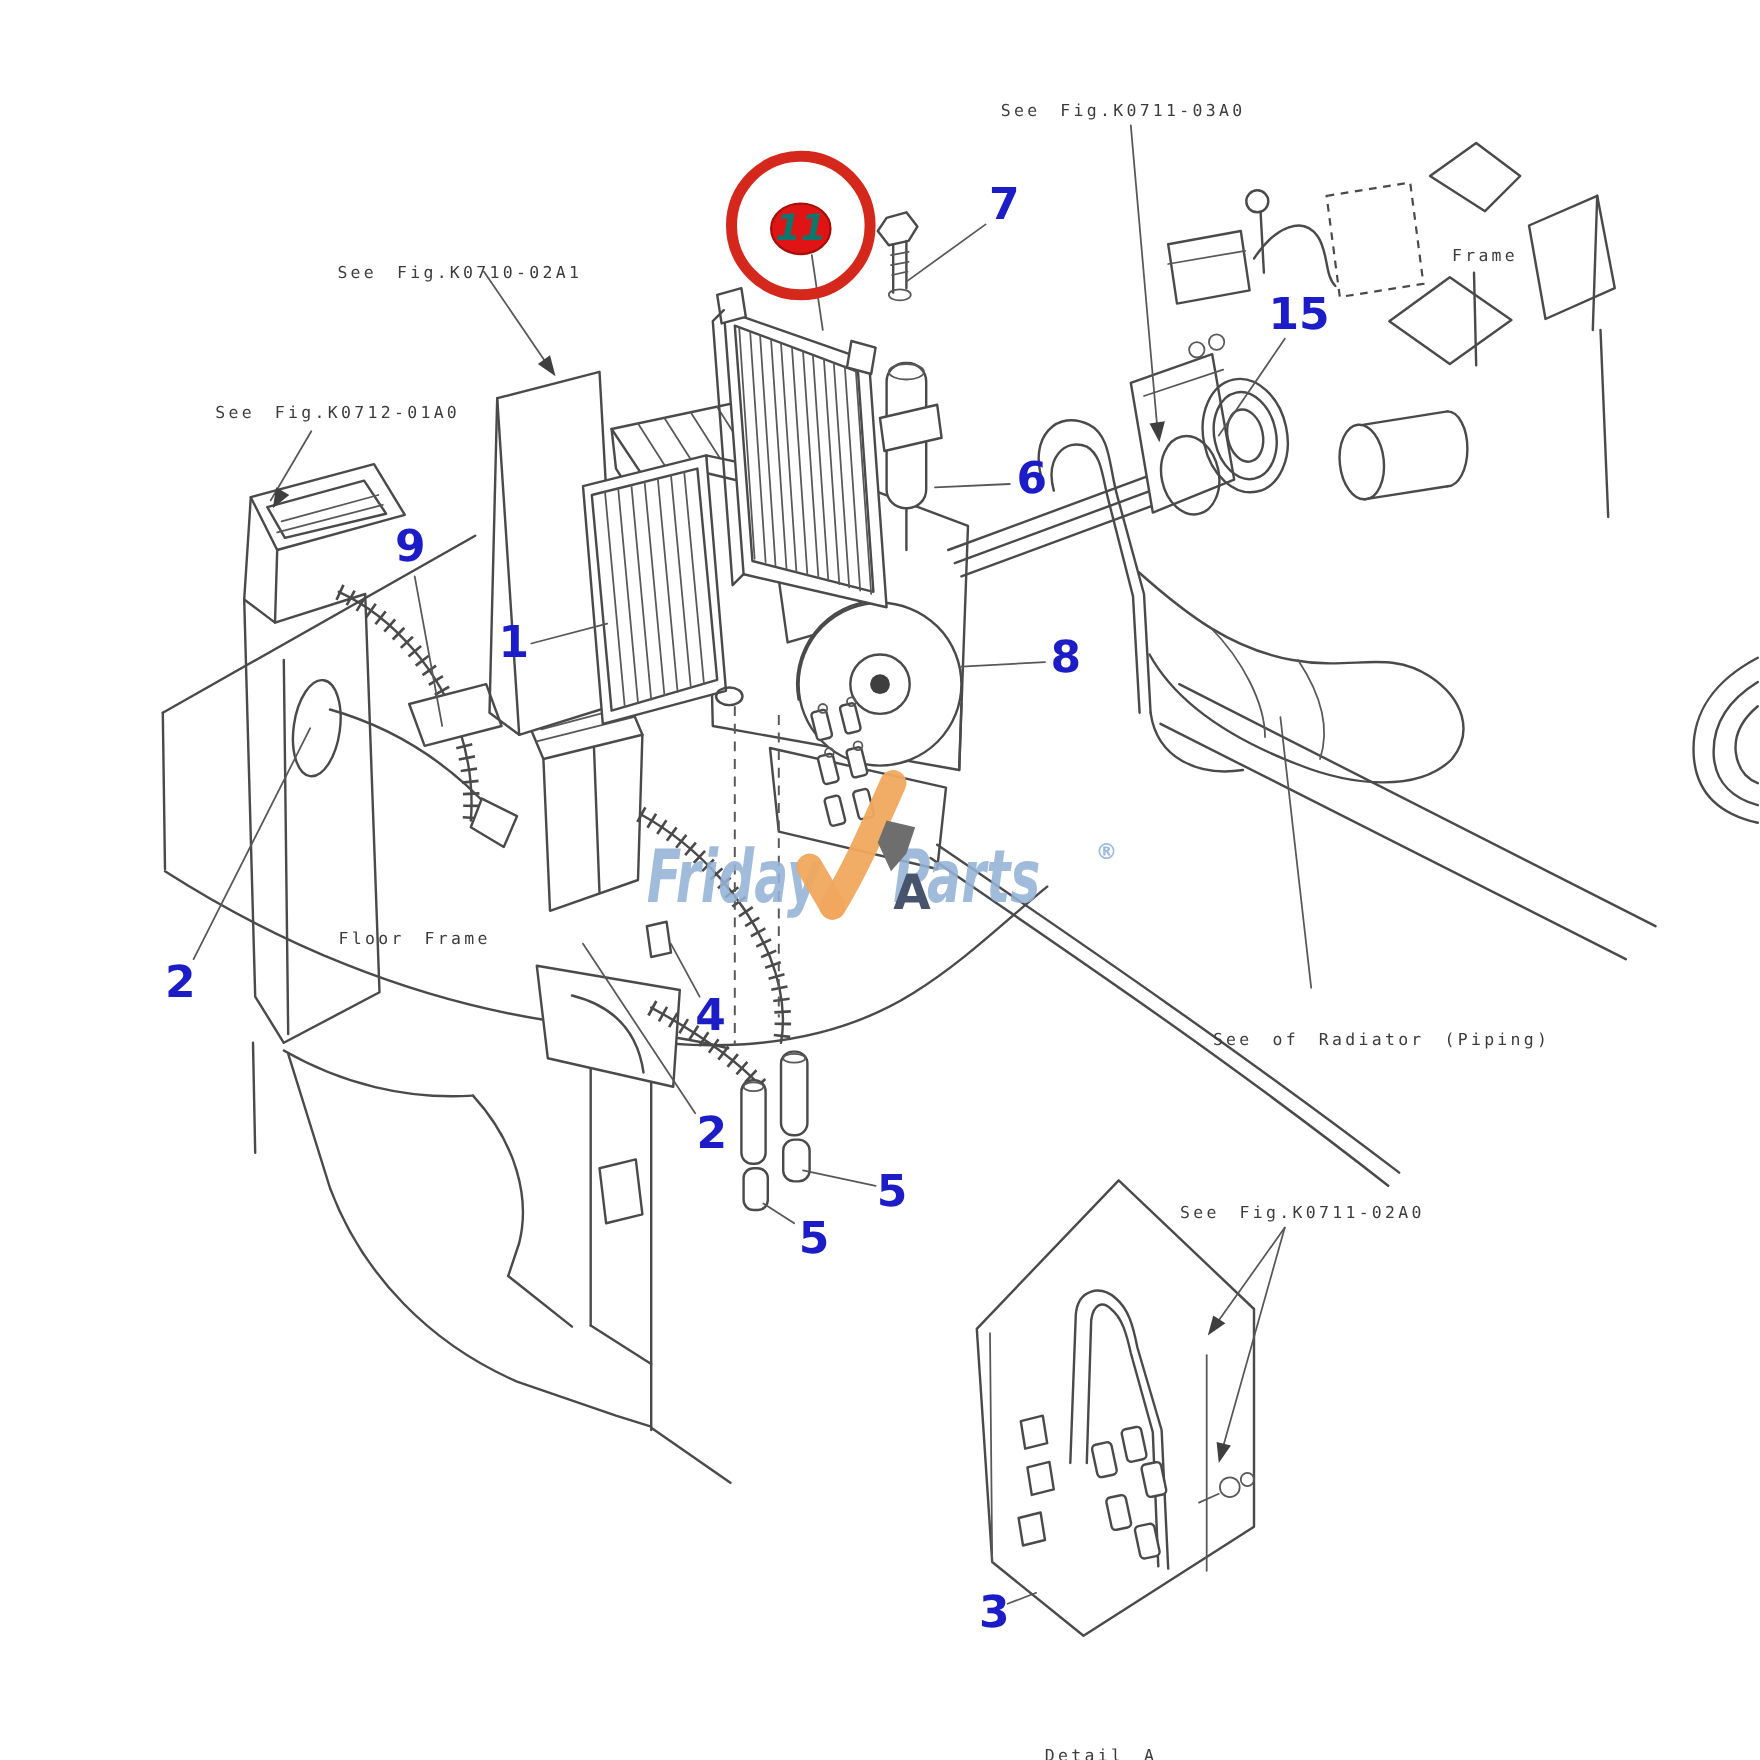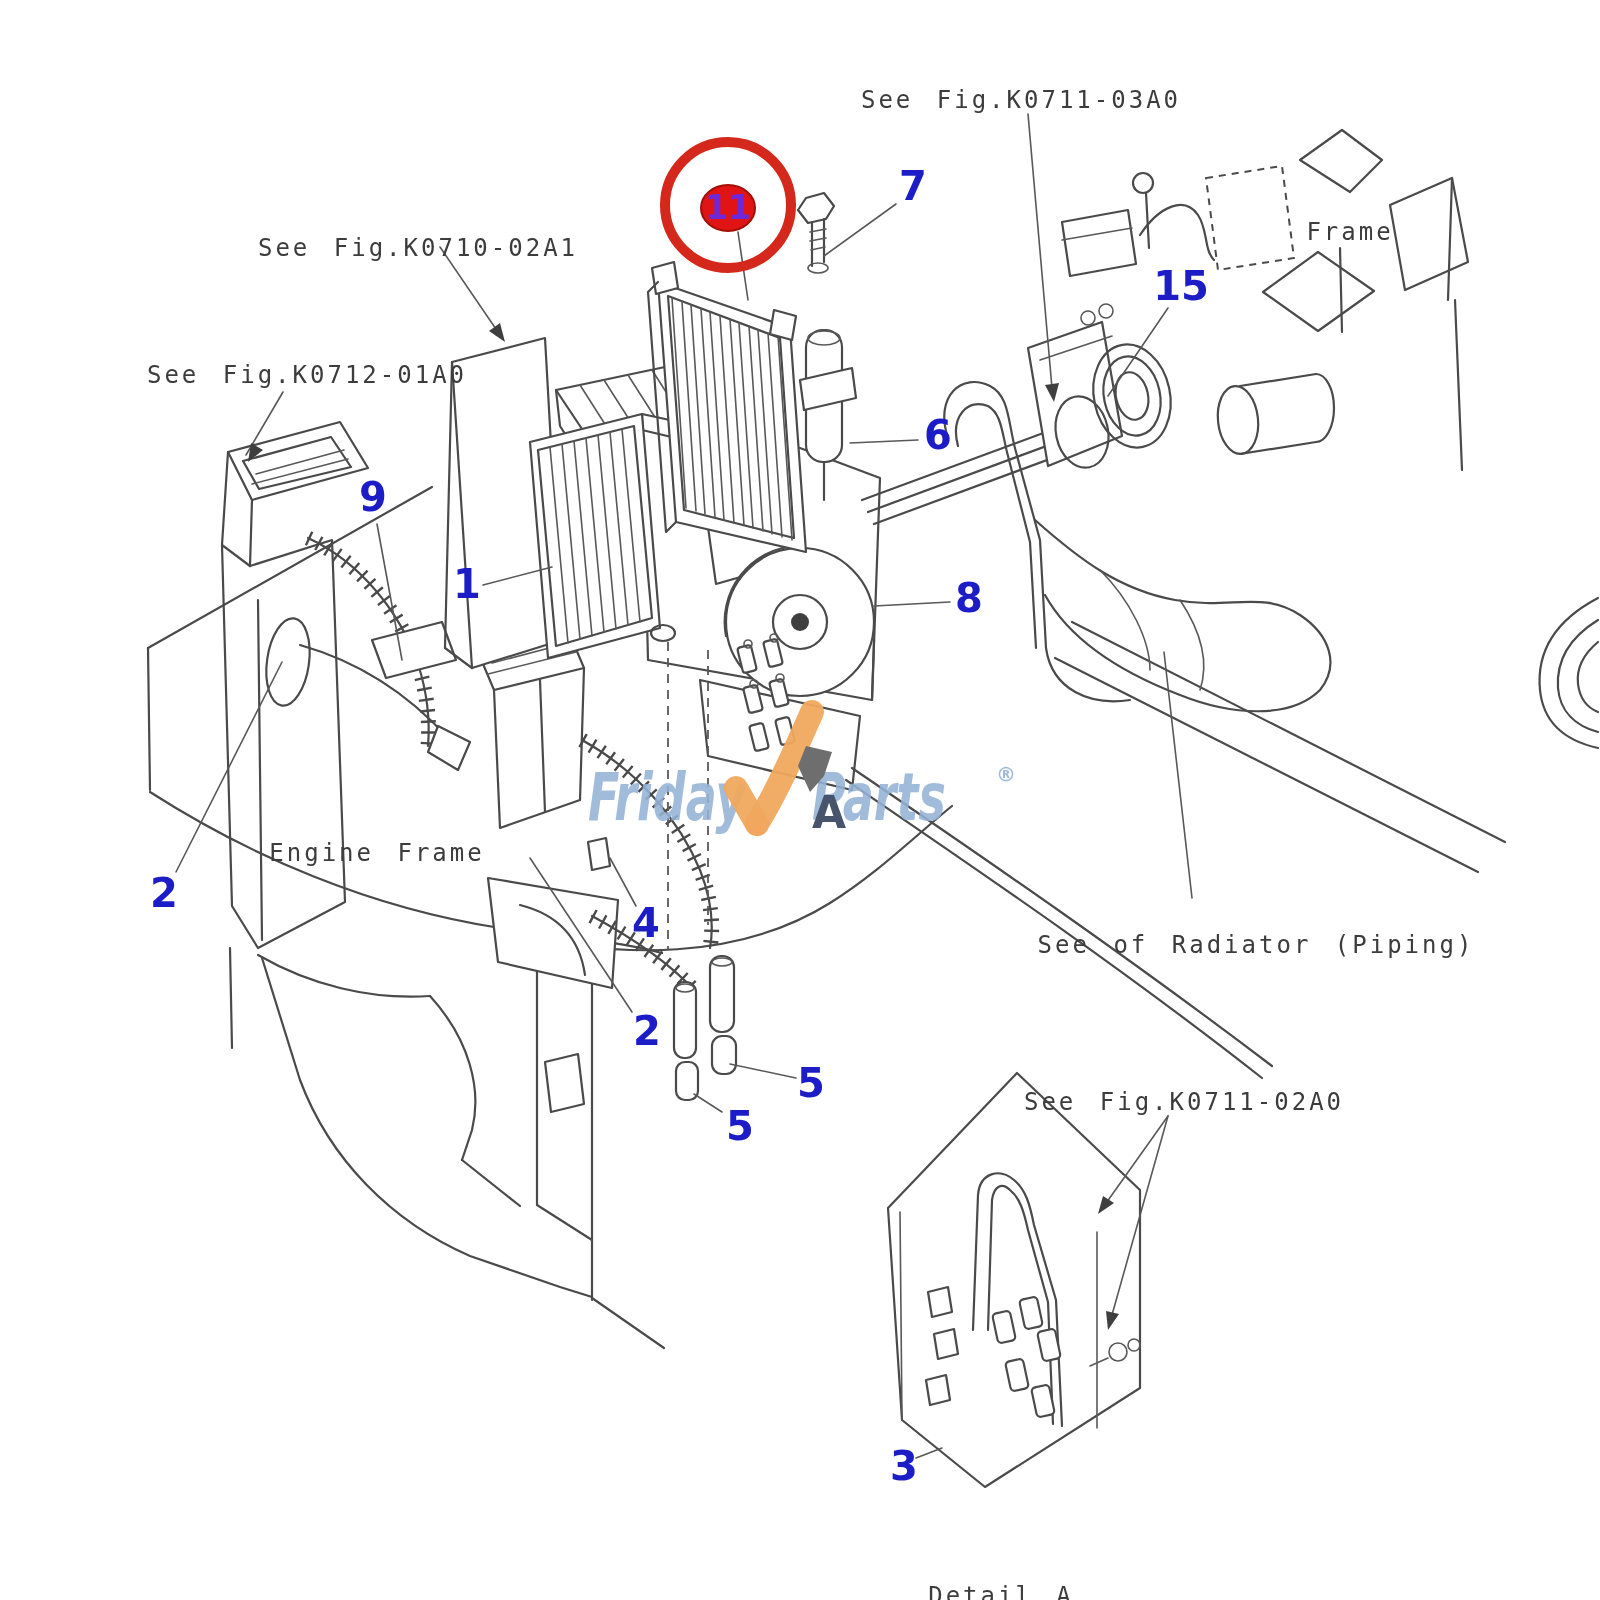--- a/index.html
+++ b/index.html
@@ -10,26 +10,26 @@
   
   .s{fill:none;stroke:#4a4a4a;stroke-width:2.2;stroke-linecap:round;stroke-linejoin:round}
   .sf{fill:#ffffff;stroke:#4a4a4a;stroke-width:2.2;stroke-linejoin:round}
   .t{fill:none;stroke:#585858;stroke-width:1.6;stroke-linecap:round}
   .d{fill:none;stroke:#585858;stroke-width:1.8;stroke-dasharray:9 7}
   .dd{fill:none;stroke:#4a4a4a;stroke-width:2;stroke-dasharray:7 6}
   .rib{fill:none;stroke:#4a4a4a;stroke-width:15;stroke-dasharray:2.4 8.5}
   .ah{fill:#3f3f3f;stroke:none}
   
   .lbl{position:absolute;z-index:4;transform:translate(-50%,-50%);white-space:nowrap;
-       font-family:"DejaVu Sans Mono",monospace;font-size:24px;letter-spacing:3px;
+       font-family:"DejaVu Sans Mono",monospace;font-size:15px;letter-spacing:3px;
        word-spacing:6px;color:#3c3c3c;}
   .co{position:absolute;z-index:4;transform:translate(-50%,-50%);
       font-family:"DejaVu Sans",sans-serif;font-weight:bold;font-size:40px;color:#1d1dc8;}
   .hl{position:absolute;z-index:5;transform:translate(-50%,-50%);
-      font-family:"DejaVu Sans",sans-serif;font-weight:bold;font-size:33px;color:#6d28d9;}
+      font-family:"DejaVu Sans",sans-serif;font-weight:bold;font-size:33px;color:#0f766e;font-style:italic;}
   .wm{position:absolute;z-index:2;font-family:"DejaVu Sans",sans-serif;font-style:italic;
       font-weight:bold;font-size:46px;color:rgba(148,178,214,0.88);
       transform:scaleY(1.45);transform-origin:center;white-space:nowrap;}
   .wmreg{position:absolute;z-index:2;font-family:"DejaVu Sans",sans-serif;font-weight:bold;
       font-size:20px;color:rgba(148,178,214,0.9);}
   .vmark{position:absolute;z-index:4;transform:translate(-50%,-50%);
       font-family:"DejaVu Sans",sans-serif;font-weight:bold;font-size:44px;color:#47546b;}
 </style>
 </head>
 <body>
@@ -291,21 +291,21 @@
     <path d="M 736,788 L 757,824" stroke="rgba(240,168,94,0.95)" stroke-width="24" stroke-linecap="round" fill="none"></path>
     <path d="M 757,824 C 778,790 796,748 812,712" stroke="rgba(240,168,94,0.95)" stroke-width="24" stroke-linecap="round" fill="none"></path>
     <polygon points="806,746 832,752 824,776 810,792 798,766" fill="#6e6e6e"></polygon>
   </svg>
 
   <div class="lbl" style="left:418px;top:248px">See Fig.K0710-02A1</div>
   <div class="lbl" style="left:307px;top:375px">See Fig.K0712-01A0</div>
   <div class="lbl" style="left:1021px;top:100px">See Fig.K0711-03A0</div>
   <div class="lbl" style="left:1184px;top:1102px">See Fig.K0711-02A0</div>
   <div class="lbl" style="left:1350px;top:232px">Frame</div>
-  <div class="lbl" style="left:377px;top:853px">Engine Frame</div>
+  <div class="lbl" style="left:377px;top:853px">Floor Frame</div>
   <div class="lbl" style="left:1256px;top:945px">See of Radiator (Piping)</div>
   <div class="lbl" style="left:1001px;top:1596px">Detail A</div>
   <div class="vmark" style="left:829px;top:812px">A</div>
 
   <div class="co" style="left:913px;top:186px">7</div>
   <div class="co" style="left:1181px;top:286px">15</div>
   <div class="co" style="left:373px;top:497px">9</div>
   <div class="co" style="left:467px;top:584px">1</div>
   <div class="co" style="left:938px;top:435px">6</div>
   <div class="co" style="left:969px;top:598px">8</div>

